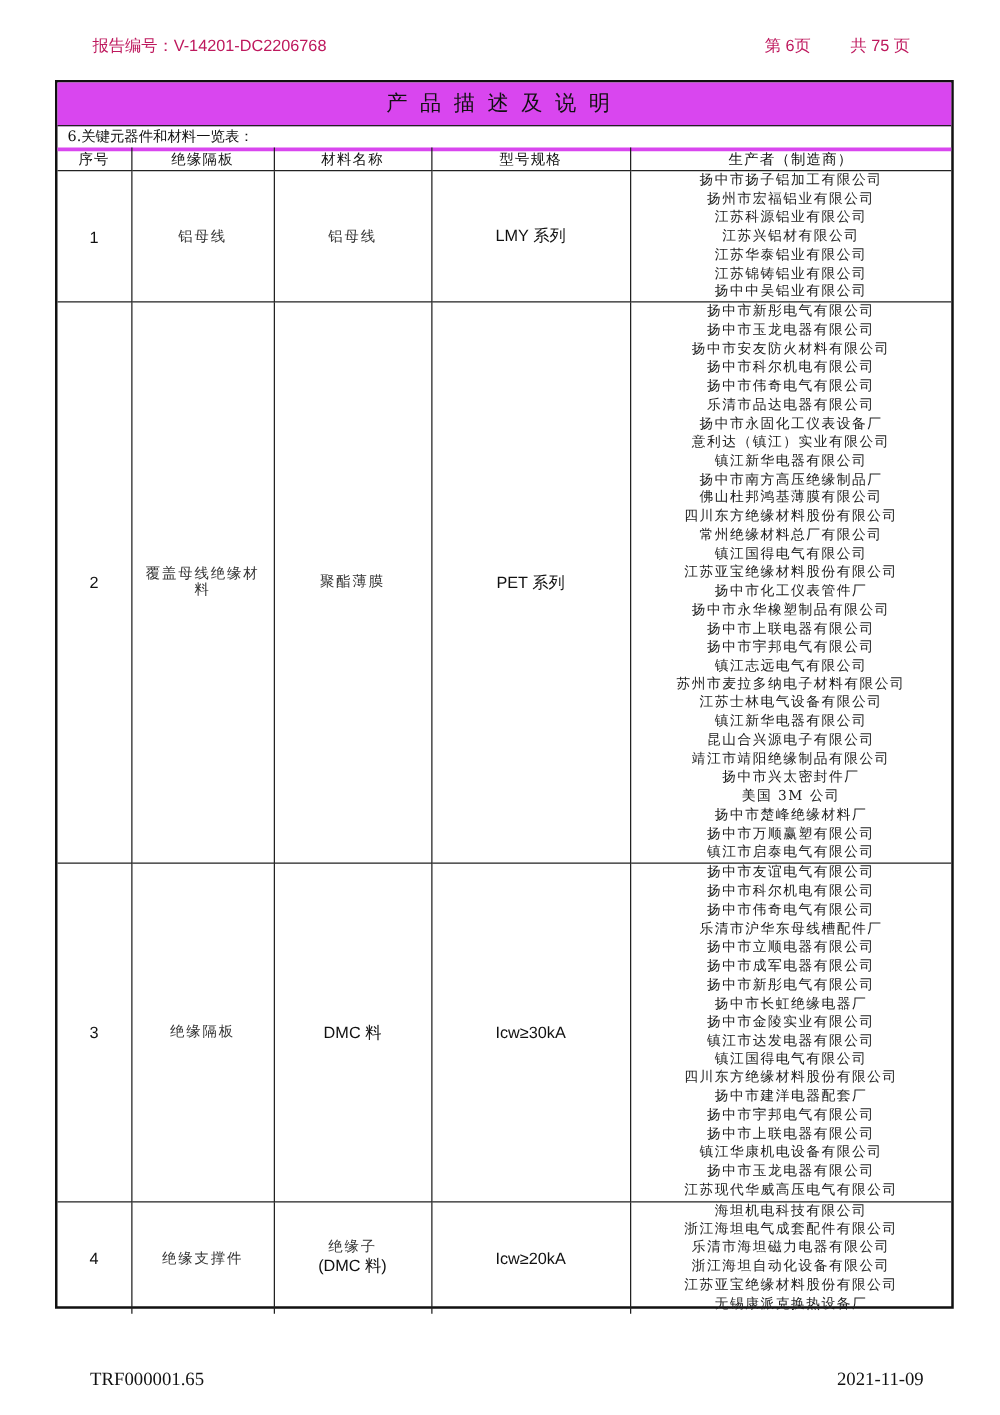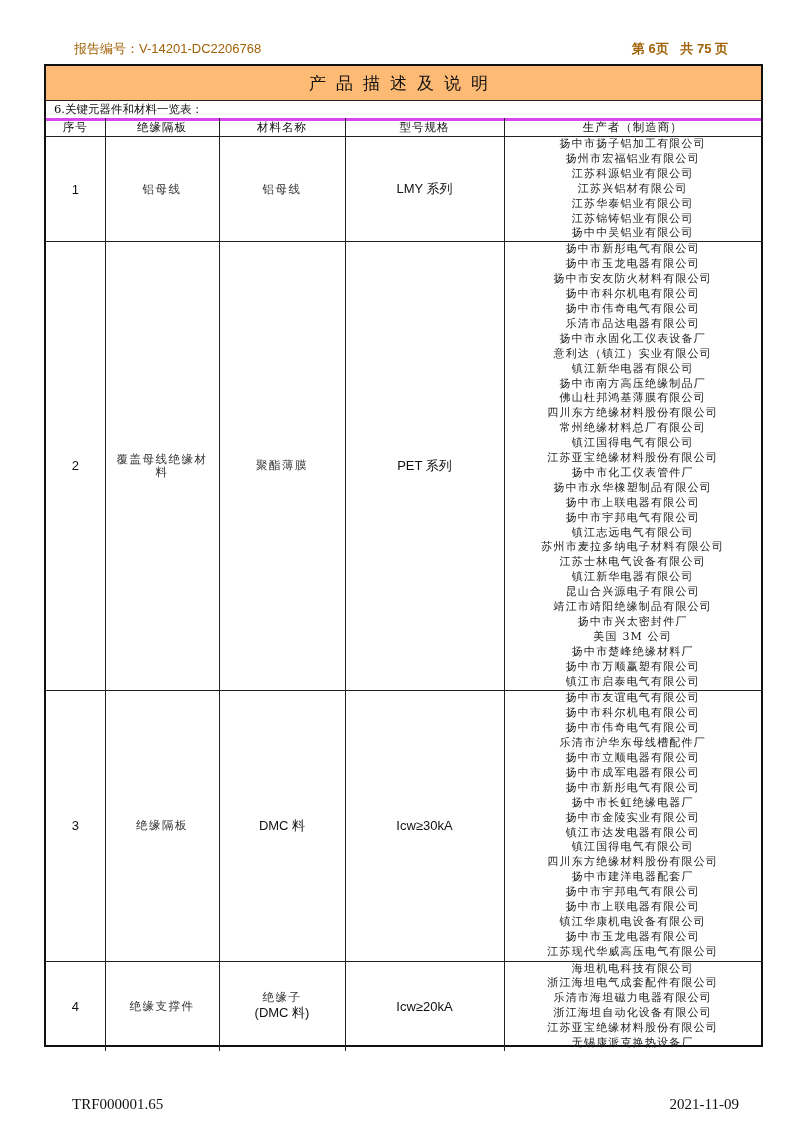--- a/index.html
+++ b/index.html
@@ -1,24 +1,24 @@
 <!DOCTYPE html>
 <html><head>
 <meta charset="utf-8">
 <style>
   html, body { margin: 0; padding: 0; background: #ffffff; }
   body { width: 800px; height: 1132px; position: relative; overflow: hidden;
          font-family: "DejaVu Serif", "Liberation Serif", serif; color: #111; }
-  .hdr { position: absolute; top: 40px; font-family: "Liberation Sans", "DejaVu Sans", sans-serif; font-size: 13px; color: #a16207; }
+  .hdr { position: absolute; top: 28px; font-family: "Liberation Sans", "DejaVu Sans", sans-serif; font-size: 13px; color: #be185d; }
   .hdr-left { left: 74px; }
   .hdr-right { right: 72px; }
-  .hdr-right span { margin-left: 8px; font-weight: bold; }
+  .hdr-right span { margin-left: 28px; }
   .frame { position: absolute; left: 44px; top: 64px; width: 719px; height: 983px;
            border: 2px solid #111; box-sizing: border-box; }
-  .title-band { position: absolute; left: 0; top: 0; right: 0; height: 34px; background: #fdba74;
+  .title-band { position: absolute; left: 0; top: 0; right: 0; height: 34px; background: #d946ef;
                 border-bottom: 1.5px solid #222; text-align: center; line-height: 34px;
                 font-size: 17px; letter-spacing: 10px; }
   .subtitle { position: absolute; left: 0; top: 35px; right: 0; height: 17px; border-bottom: 3px solid #d946ef;
               font-size: 11.5px; line-height: 17px; padding-left: 8px; }
   table { position: absolute; left: 0; top: 52px; width: 715px; border-collapse: collapse; table-layout: fixed; }
   td, th { border: 1px solid #222; font-weight: normal; text-align: center; vertical-align: middle; padding: 0; }
   tr:first-child th { border-top: none; }
   th:first-child, td:first-child { border-left: none; }
   th:last-child, td:last-child { border-right: none; }
   tr:last-child td { border-bottom: none; }

